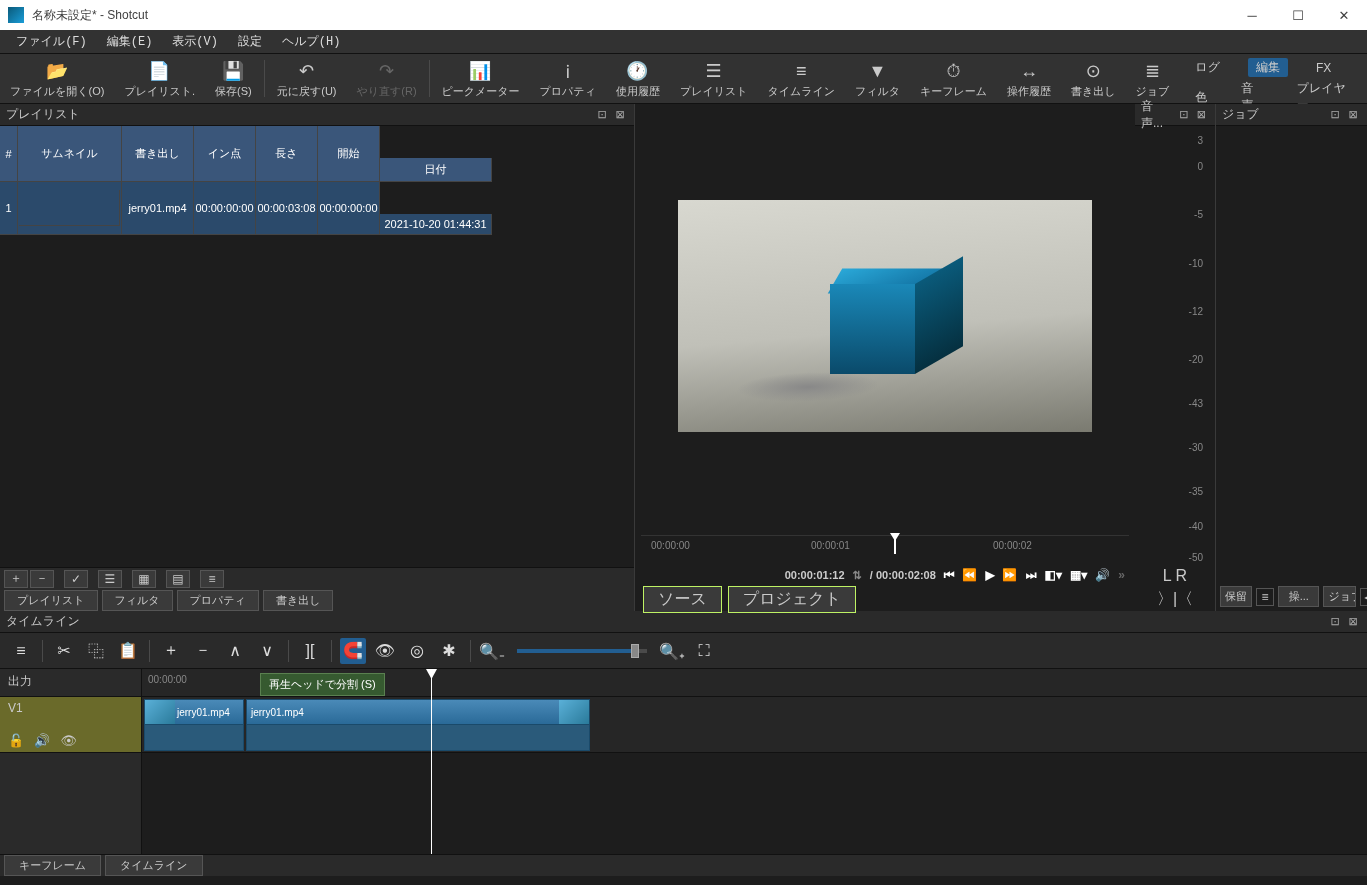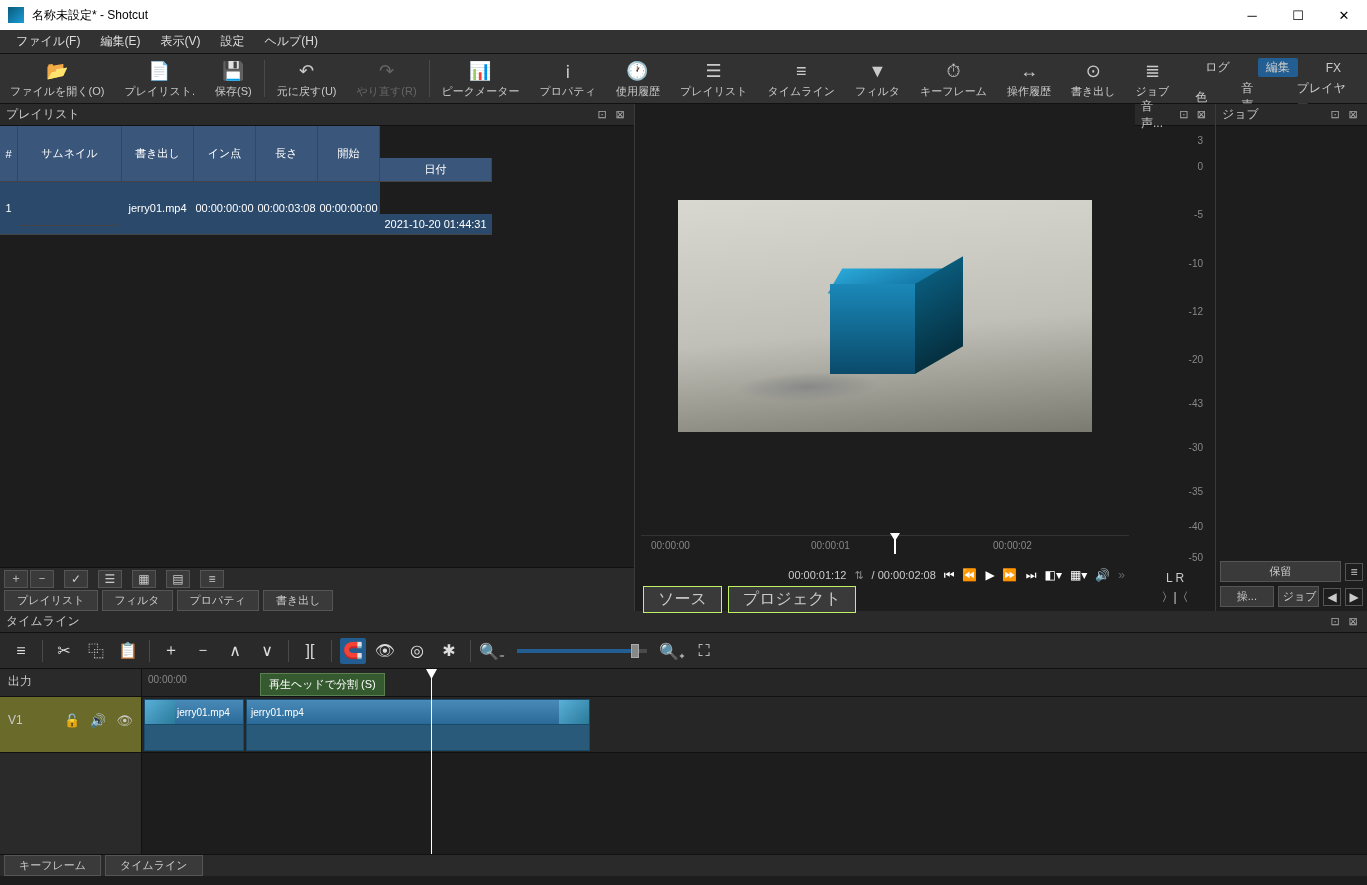--- a/index.html
+++ b/index.html
@@ -1,37 +1,37 @@
 <!DOCTYPE html>
 <html><head>
 <meta charset="utf-8">
 <style>
 * { margin: 0; padding: 0; box-sizing: border-box; font-family: "Meiryo", "Yu Gothic", sans-serif; }
 body { background: #1d1d1d; color: #cacaca; font-size: 12px; overflow: hidden; width: 1367px; height: 885px; }
 
 
-.titlebar { height: 30px; background: #fff; display: flex; align-items: center; padding: 0 0 0 8px; color: #000000; }
+.titlebar { height: 30px; background: #fff; display: flex; align-items: center; padding: 0 0 0 8px; color: #404040; }
 .titlebar .logo { width: 16px; height: 16px; background: linear-gradient(135deg,#0a5a7a,#1a9dd8); margin-right: 8px; }
 .titlebar .title { flex: 1; font-size: 12px; }
 .winbtns { display: flex; height: 100%; }
 .winbtns div { width: 46px; display: flex; align-items: center; justify-content: center; font-size: 13px; }
 
 
 .menubar { height: 24px; background: #323232; display: flex; align-items: center; padding: 0 6px; border-bottom: 1px solid #111; }
-.menubar span { padding: 3px 10px; color: #ddd; }
+.menubar span { padding: 3px 10px; color: #ddd; font-family: Liberation Mono, monospace; }
 
 
 .maintb { height: 50px; background: #323232; display: flex; align-items: stretch; border-bottom: 1px solid #111; }
 .tbgroup { display: flex; }
 .tbbtn { display: flex; flex-direction: column; align-items: center; justify-content: center; padding: 4px 10px 2px; color: #cacaca; min-width: 50px; }
 .tbbtn .ico { font-size: 18px; height: 22px; display:flex; align-items:center; }
 .tbbtn .lbl { font-size: 11px; white-space: nowrap; margin-top: 2px;}
 .tbsep { width: 1px; background: #4a4a4a; margin: 6px 2px; }
 .tbright { margin-left: auto; display:flex; flex-direction:column; padding:4px 10px; gap:2px;}
-.tbright-row { display:flex; gap:22px; align-items:center; justify-content:center;}
+.tbright-row { display:flex; gap:22px; align-items:center; justify-content:flex-start;}
 .tbright-row span { font-size:12px; padding:1px 6px;}
 .tbright-row .active { background:#225e91; border-radius:2px; padding:1px 8px;}
 
 
 .panel-title { height: 22px; background: #2a2a2a; display: flex; align-items: center; padding: 0 6px; font-size: 12px; border-bottom:1px solid #111; }
 .panel-title .spacer { flex:1; }
 .panel-title .pbtn { width:16px; text-align:center; color:#aaa; margin-left:2px; font-size:11px;}
 
 
 .main-area { display:flex; height: 507px; }
@@ -63,55 +63,55 @@
 .cube-top{position:absolute;width:100px;height:50px;background:linear-gradient(135deg,#2aa8d8,#0e6a9a);transform:skewX(-30deg) scaleY(0.5);top:0;left:15px;}
 .cube-front{position:absolute;width:85px;height:90px;background:linear-gradient(180deg,#1a88b8,#0a4a6a);top:28px;left:10px;}
 .cube-side{position:absolute;width:48px;height:90px;background:linear-gradient(180deg,#0a5a7a,#053040);top:28px;left:95px;transform:skewY(-30deg);transform-origin:top left;}
 .shadow{position:absolute;width:140px;height:30px;background:radial-gradient(ellipse,#888 0%,transparent 70%);left:60px;bottom:30px;transform:skewX(-40deg);}
 
 .preview-ruler{height:28px;background:#1d1d1d;display:flex;position:relative;padding:0 10px;font-size:10px;color:#888;border-top:1px solid #333; margin:8px 6px 0;}
 .preview-ruler .tick{position:absolute;top:4px;}
 .preview-ruler .playhead{position:absolute;top:0;width:2px;height:18px;background:#fff;}
 .preview-ruler .playhead::before{content:"";position:absolute;top:-3px;left:-4px;width:10px;height:8px;background:#fff;clip-path:polygon(0 0,100% 0,50% 100%);}
 
-.preview-ctrls{height:24px;display:flex;align-items:center;gap:8px;padding:0 10px;font-size:11px;justify-content:flex-end;}
+.preview-ctrls{height:24px;display:flex;align-items:center;gap:8px;padding:0 10px;font-size:11px;justify-content:flex-end;font-weight:bold;}
 .preview-ctrls .txt{color:#ccc;}
 .preview-ctrls .btn{color:#fff;font-size:12px;}
 .preview-tabs{height:24px;display:flex;align-items:center;gap:6px;padding:2px 8px;}
 .preview-tabs .ptab{padding:2px 14px;border:1px solid #bef264;background:#3a3a3a;font-size:16px;}
 
 
 .audio-meter{width:80px;background:#1d1d1d;display:flex;flex-direction:column;}
 .meter-scale{flex:1;position:relative;padding:8px 4px;}
 .meter-scale .lv{position:absolute;right:12px;font-size:10px;color:#888;}
-.meter-bottom{height:46px;display:flex;flex-direction:column;justify-content:center;align-items:center;font-size:12px;gap:4px;}
+.meter-bottom{height:46px;display:flex;flex-direction:column;justify-content:center;align-items:center;font-size:16px;gap:4px;}
 
 
 .jobs-pane{width:152px;background:#1d1d1d;display:flex;flex-direction:column;border-left:1px solid #3a3a3a;}
 .jobs-body{flex:1;}
-.jobs-bottom{padding:4px;display:flex;flex-direction:column;gap:4px;}
+.jobs-bottom{padding:4px;display:flex;flex-direction:row;gap:4px;}
 .jobs-bottom .row{display:flex;gap:4px;align-items:center;}
 .jobs-bottom .btn{flex:1;background:#3a3a3a;border:1px solid #555;text-align:center;padding:2px 4px;font-size:11px;overflow:hidden;white-space:nowrap;}
 .jobs-bottom .sq{width:18px;height:18px;border:1px solid #555;display:flex;align-items:center;justify-content:center;}
 
 
 .timeline-panel{display:flex;flex-direction:column;height:221px;}
 .tl-toolbar{height:36px;background:#2a2a2a;display:flex;align-items:center;gap:6px;padding:0 8px;border-bottom:1px solid #111;position:relative;}
 .tl-toolbar .tb{width:26px;height:26px;display:flex;align-items:center;justify-content:center;font-size:16px;color:#ddd;border-radius:2px;}
 .tl-toolbar .tb.active{background:#225e91;}
 .tl-toolbar .sep2{width:1px;height:22px;background:#4a4a4a;margin:0 2px;}
 .tl-toolbar .slider{width:130px;height:4px;background:#4a4a4a;position:relative;margin:0 6px;}
 .tl-toolbar .slider .fill{height:100%;width:90%;background:#225e91;}
 .tl-toolbar .slider .handle{position:absolute;right:8px;top:-5px;width:8px;height:14px;background:#888;border:1px solid #aaa;}
 .tooltip{position:absolute;background:#365a30;color:#fff;padding:3px 8px;font-size:11px;border:1px solid #5a8050;top:40px;left:260px;z-index:10;}
 
 .tl-tracks{flex:1;display:flex;background:#1d1d1d;position:relative;}
 .tl-left{width:142px;background:#2a2a2a;border-right:1px solid #111;}
 .tl-left .hdr{height:28px;padding:4px 8px;font-size:12px;border-bottom:1px solid #111;}
-.tl-left .trk{height:56px;background:#6a6a2a;border-bottom:1px solid #111;padding:16px 8px;display:flex;flex-direction:row;justify-content:space-between;}
+.tl-left .trk{height:56px;background:#6a6a2a;border-bottom:1px solid #111;padding:4px 8px;display:flex;flex-direction:column;justify-content:space-between;}
 .tl-left .trk-ctrls{display:flex;gap:10px;font-size:13px;}
 .tl-right{flex:1;position:relative;overflow:hidden;}
 .tl-ruler{height:28px;background:#262626;position:relative;border-bottom:1px solid #111;}
 .tl-ruler .rt{position:absolute;top:5px;font-size:10px;color:#888;}
 .tl-track-row{height:56px;background:#262626;border-bottom:1px solid #111;position:relative;}
 .clip{position:absolute;top:2px;height:26px;background:linear-gradient(180deg,#4a8ab8,#2a6a98);border:1px solid #1a4a6a;display:flex;align-items:center;font-size:10px;color:#fff;overflow:hidden;}
 .clip .ct{width:30px;height:100%;background:linear-gradient(135deg,#5ab0d8,#2a7a9a);margin-right:2px;flex-shrink:0;display:flex;align-items:center;justify-content:center;}
 .clip-wave{position:absolute;top:28px;height:26px;background:#2a5a7a;border:1px solid #1a4a6a;border-top:none;}
 .playhead-line{position:absolute;top:0;width:1px;height:100%;background:#fff;z-index:5;}
 .playhead-line::before{content:"";position:absolute;top:0;left:-5px;width:11px;height:10px;background:#fff;clip-path:polygon(0 0,100% 0,50% 100%);}

